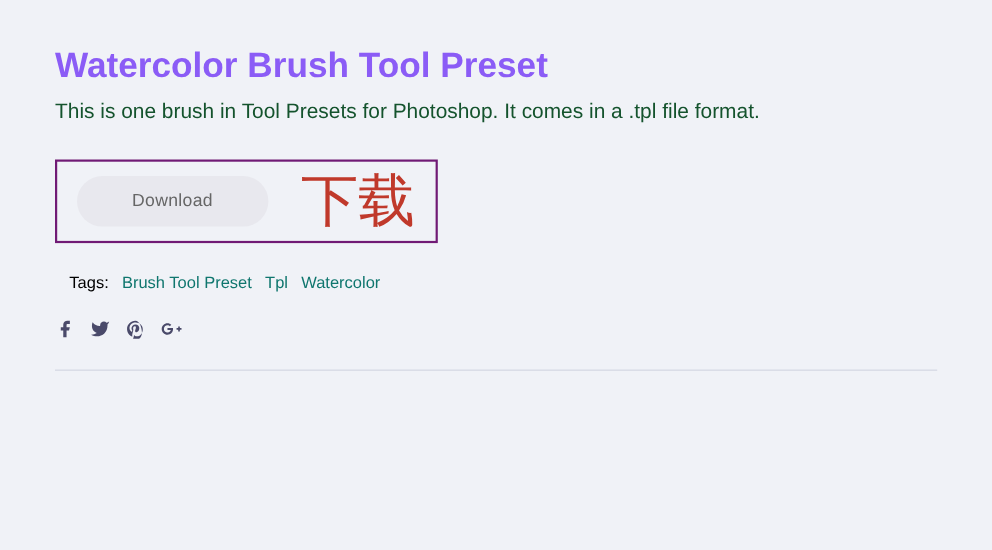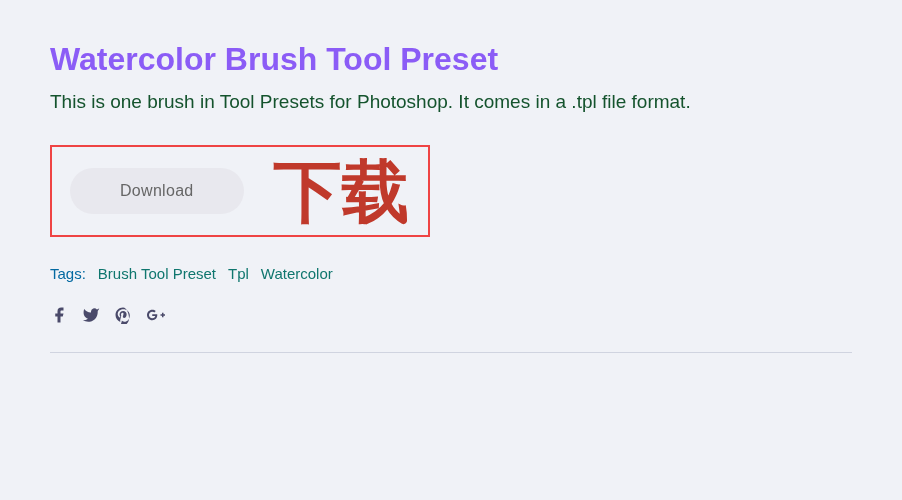--- a/index.html
+++ b/index.html
@@ -64,55 +64,56 @@
       color: #4a6cf7;
       text-decoration: none;
       cursor: pointer;
     }
 
     .download-section {
       display: flex;
       align-items: center;
       gap: 30px;
       margin-bottom: 28px;
-      border: 2px solid #ef4444;
+      border: 2px solid #701a75;
       display: inline-flex;
       padding: 10px 18px;
       background: transparent;
     }
 
     .download-btn {
       background-color: #e8e8ee;
       border: none;
       border-radius: 50px;
       padding: 14px 50px;
       font-size: 16px;
       color: #666;
       cursor: pointer;
       letter-spacing: 0.3px;
     }
 
     .chinese-download {
-      font-size: 68px;
+      font-size: 52px;
       color: #c0392b;
-      font-weight: 700;
+      font-weight: 400;
       line-height: 1;
     }
 
     .tags-row {
       display: flex;
       align-items: center;
       gap: 8px;
       margin-bottom: 24px;
       font-size: 15px;
       color: #555;
     }
 
     .tags-label {
-      color: #0369a1;
+      color: #000000;
+      margin-left: 13px;
     }
 
     .tag-link {
       color: #0f766e;
       text-decoration: none;
       cursor: pointer;
       margin-left: 4px;
     }
 
     .social-row {

